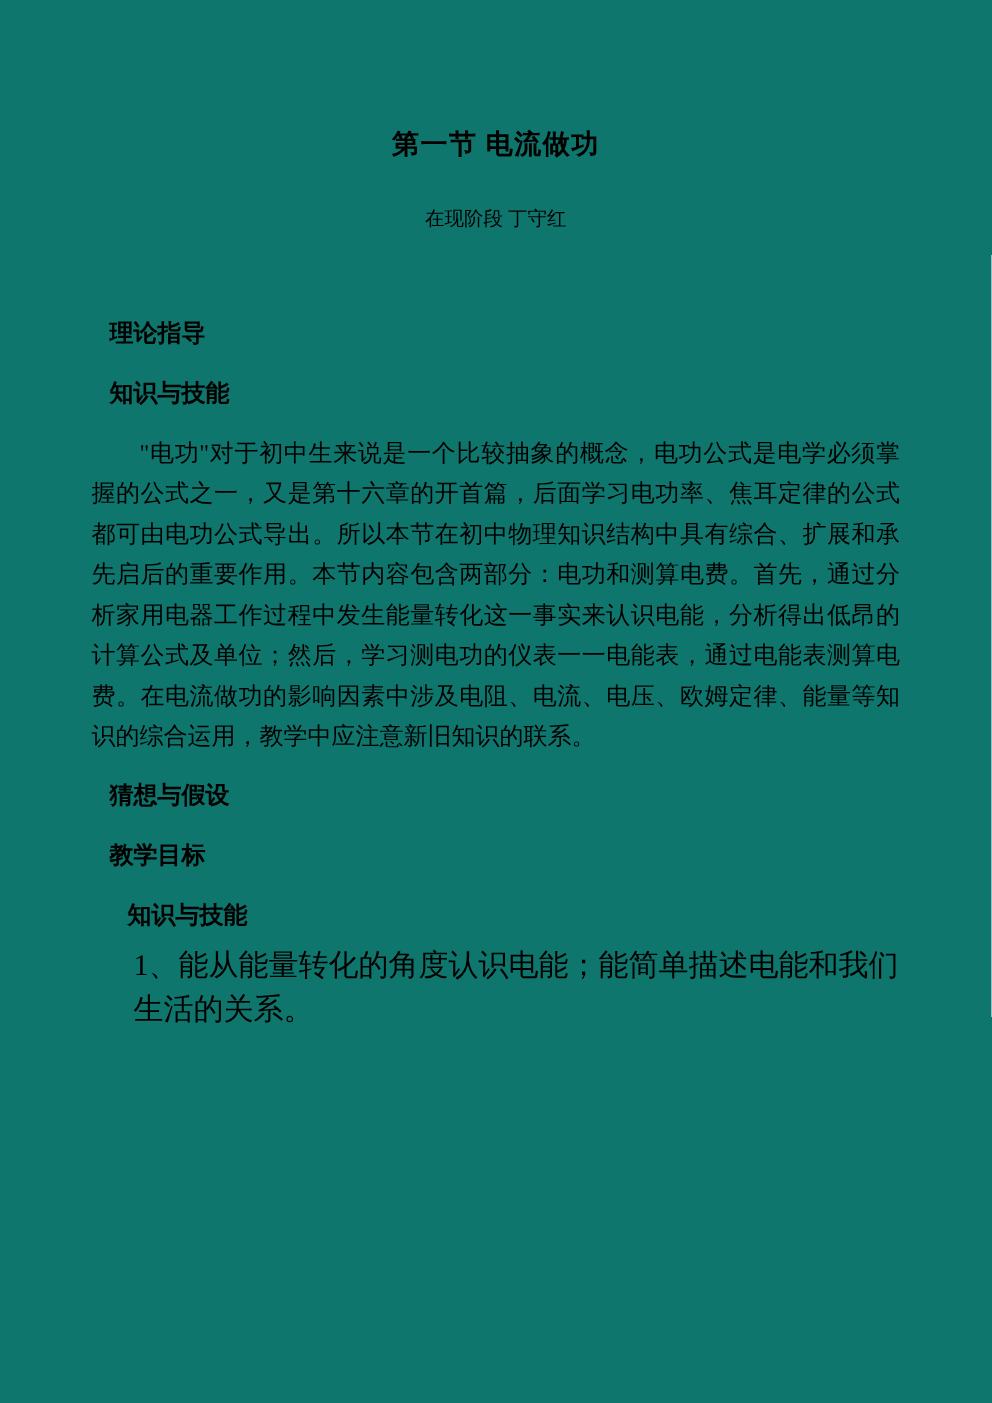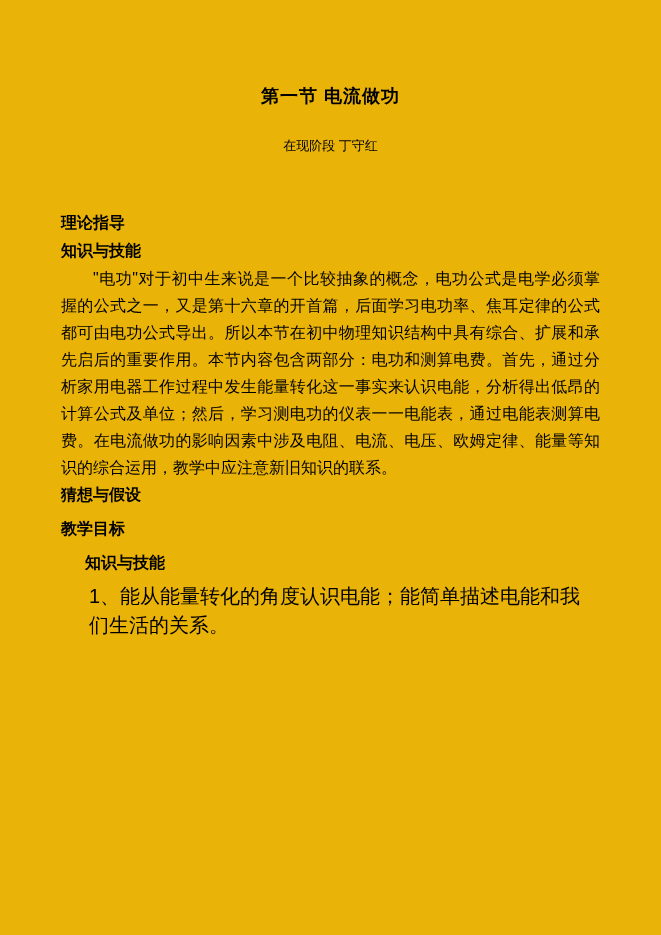--- a/index.html
+++ b/index.html
@@ -4,23 +4,23 @@
 <style>
   html, body {
     margin: 0;
     padding: 0;
     background: #ffffff;
   }
   .page {
     position: relative;
     width: 661px;
     height: 935px;
-    background: #eab308;
+    background: #0f766e;
     overflow: hidden;
-    font-family: Liberation Sans, sans-serif;
+    font-family: Liberation Serif, serif;
     color: #000000;
   }
   .doc {
     box-sizing: border-box;
     padding: 85px 61px 0 61px;
   }
   .doc-title {
     margin: 0;
     font-size: 18px;
     line-height: 22px;
@@ -28,21 +28,21 @@
     text-align: center;
     letter-spacing: 1px;
   }
   .doc-byline {
     margin: 30px 0 0 0;
     font-size: 13px;
     line-height: 18px;
     text-align: center;
   }
   .section-heading {
-    margin: 0;
+    margin: 12px;
     font-size: 16px;
     line-height: 28px;
     font-weight: bold;
   }
   .section-heading.first {
     margin-top: 54px;
   }
   .goal-heading {
     margin-top: 6px;
   }

